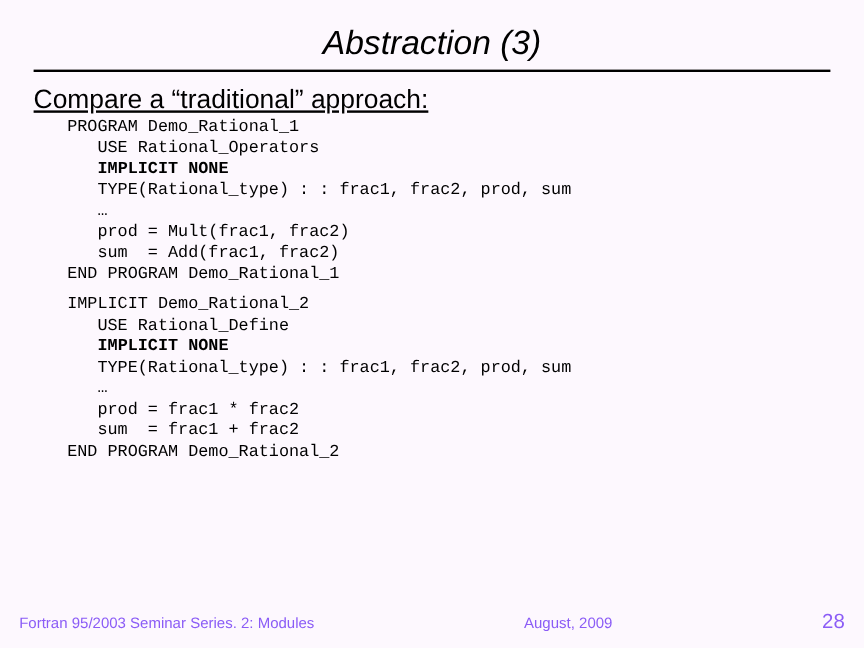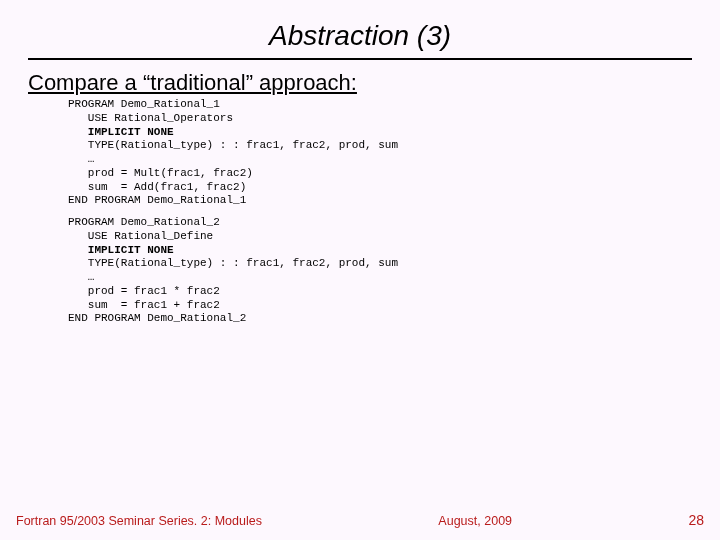--- a/index.html
+++ b/index.html
@@ -28,58 +28,58 @@
     margin: 0 0 10px 0;
   }
   .lead {
     font-size: 22px;
     margin: 6px 0 2px 0;
     color: #000;
     text-decoration: underline;
   }
   .code {
     font-family: "Courier New", Courier, monospace;
-    font-size: 11px;
+    font-size: 14px;
     line-height: 1.25;
     white-space: pre;
-    margin: 0 0 8px 40px;
+    margin: 0 0 8px 28px;
     color: #000;
   }
   .code b { font-weight: bold; }
   .footer {
     position: absolute;
     bottom: 12px;
     left: 16px;
     right: 16px;
     font-size: 12.5px;
-    color: #b91c1c;
+    color: #8b5cf6;
     display: flex;
     justify-content: space-between;
     align-items: baseline;
   }
-  .footer .pn { font-size: 14px; margin-top: 20px; }
+  .footer .pn { font-size: 17px; margin-top: 20px; }
 </style>
 </head>
 <body>
 
 <div class="slide">
   <div class="title">Abstraction (3)</div>
   <hr class="rule">
 
   <div class="lead">Compare a “traditional” approach:</div>
   <div class="code"><span>PROGRAM Demo_Rational_1</span>
 <span>   USE Rational_Operators</span>
 <span>   </span><b>IMPLICIT NONE</b>
 <span>   TYPE(Rational_type) : : frac1, frac2, prod, sum</span>
 <span>   …</span>
 <span>   prod = Mult(frac1, frac2)</span>
 <span>   sum  = Add(frac1, frac2)</span>
 <span>END PROGRAM Demo_Rational_1</span></div>
 
-  <div class="code"><span>PROGRAM Demo_Rational_2</span>
+  <div class="code"><span>IMPLICIT Demo_Rational_2</span>
 <span>   USE Rational_Define</span>
 <span>   </span><b>IMPLICIT NONE</b>
 <span>   TYPE(Rational_type) : : frac1, frac2, prod, sum</span>
 <span>   …</span>
 <span>   prod = frac1 * frac2</span>
 <span>   sum  = frac1 + frac2</span>
 <span>END PROGRAM Demo_Rational_2</span></div>
 </div>
 
 <div class="footer">

